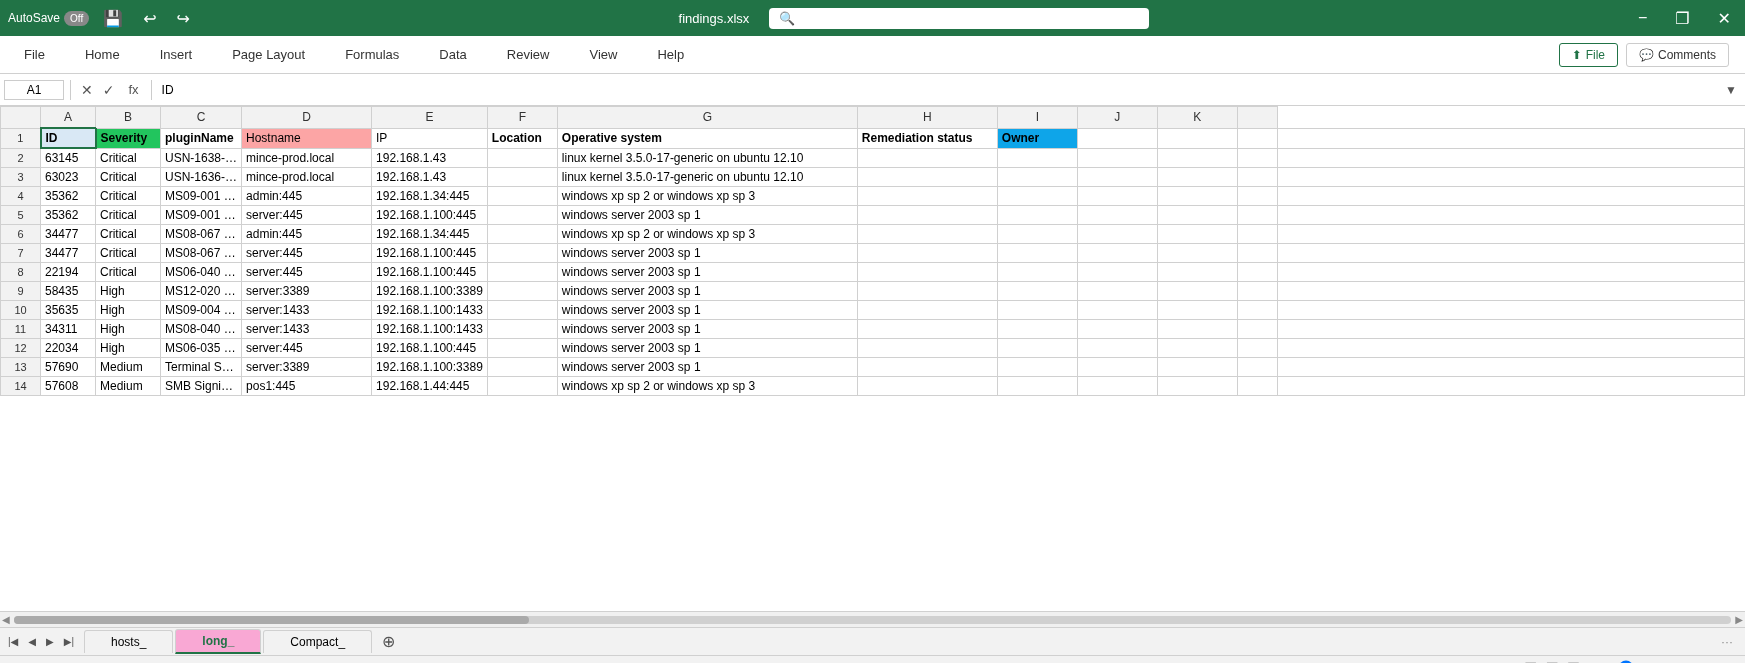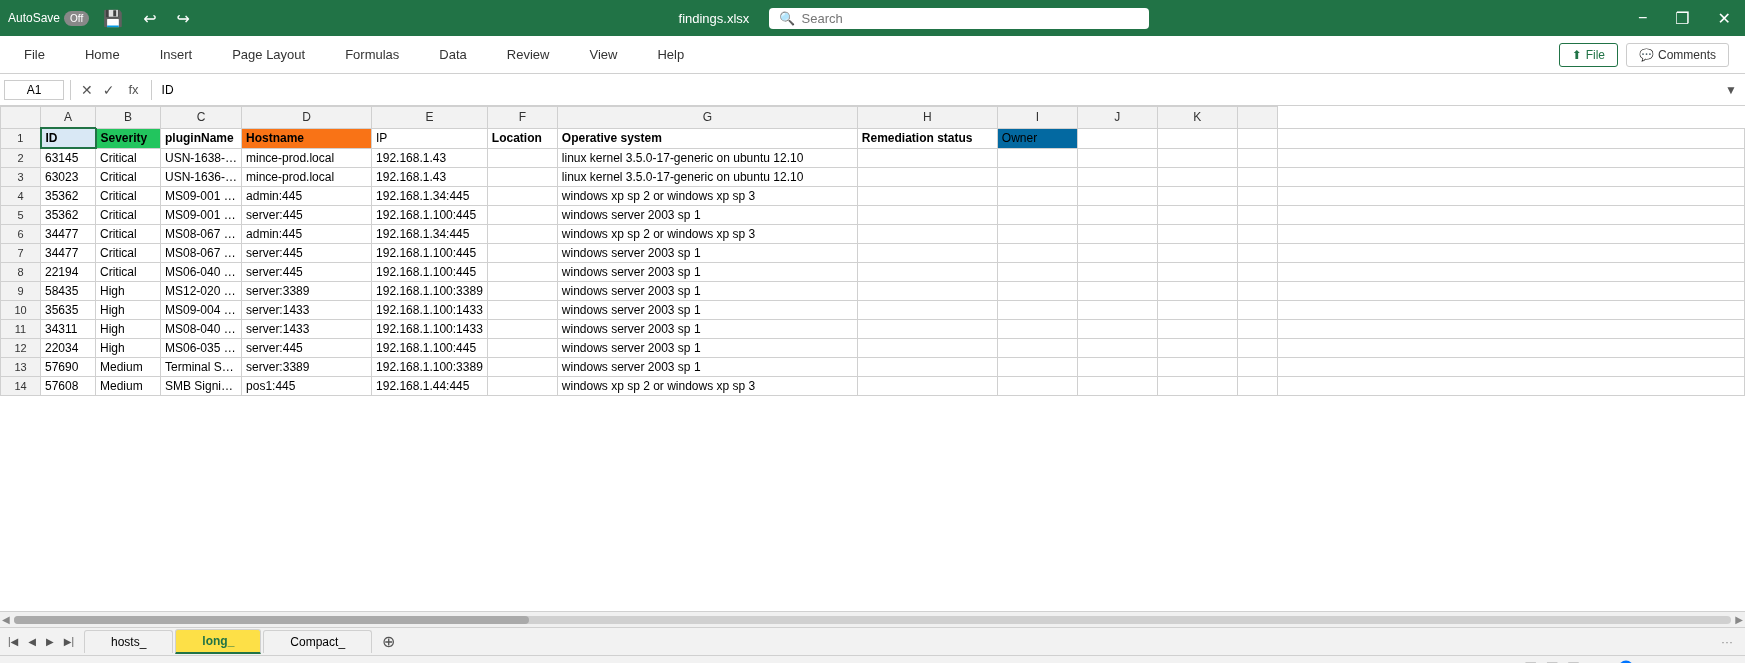--- a/index.html
+++ b/index.html
@@ -88,21 +88,21 @@
 
     
     .sheet-tabs {
       display: flex; align-items: center; background: #f2f2f2; border-top: 1px solid #d0d0d0;
       height: 28px; padding: 0 4px; gap: 2px;
     }
     .sheet-tab {
       padding: 4px 26px; font-size: 12px; border: 1px solid #d0d0d0; border-bottom: none;
       background: #f2f2f2; cursor: pointer; border-radius: 3px 3px 0 0;
     }
-    .sheet-tab.active { background: #fde047; font-weight: bold; color: #217346; border-bottom: 2px solid #217346; }
+    .sheet-tab.active { background: #f9a8d4; font-weight: bold; color: #217346; border-bottom: 2px solid #217346; }
     .sheet-scroll { display: flex; gap: 2px; margin-right: 4px; }
     .sheet-scroll span { font-size: 10px; color: #555; cursor: pointer; padding: 2px 4px; }
     .add-sheet { font-size: 16px; color: #555; cursor: pointer; padding: 0 8px; }
     .sheet-tabs-right { margin-left: auto; display: flex; align-items: center; }
 
     
     .status-bar {
       display: flex; align-items: center; background: #f2f2f2; border-top: 1px solid #d0d0d0;
       height: 24px; padding: 0 8px; font-size: 12px; color: #333;
     }
@@ -123,21 +123,20 @@
       <span class="autosave-toggle">Off</span>
     </div>
     <button class="win-btn">💾</button>
     <button class="win-btn">↩</button>
     <button class="win-btn">↪</button>
   </div>
   <div class="title-bar-center">
     <span class="file-name">findings.xlsx</span>
     <div class="search-box">
       <span>🔍</span>
-      <input type="text" placeholder="Search" style="">
     </div>
   </div>
   <div class="title-bar-right">
     <button class="win-btn">−</button>
     <button class="win-btn">❐</button>
     <button class="win-btn close">✕</button>
   </div>
 </div>
 
 <div class="ribbon">
@@ -194,26 +193,26 @@
           <th class="col-k">K</th>
           <th style="width:40px"></th>
         </tr>
       </thead>
       <tbody id="table-body">
       <tr>
             <td class="row-num">1</td>
             <td class="col-a selected-cell" style="font-weight: bold; background: rgb(255, 255, 255);">ID</td>
             <td class="col-b" style="font-weight: bold; background: #22c55e;">Severity</td>
             <td class="col-c" style="font-weight: bold; background: rgb(255, 255, 255);">pluginName</td>
-            <td class="col-d" style="font-weight: bold; background: #f97316;">Hostname</td>
+            <td class="col-d" style="font-weight: normal; background: #fca5a5;">Hostname</td>
             <td class="col-e" style="font-weight: normal; background: rgb(255, 255, 255);">IP</td>
             <td class="col-f" style="font-weight: bold; background: rgb(255, 255, 255);">Location</td>
             <td class="col-g" style="font-weight: bold; background: rgb(255, 255, 255);">Operative system</td>
             <td class="col-h" style="font-weight: bold; background: rgb(255, 255, 255);">Remediation status</td>
-            <td class="col-i" style="font-weight: normal; background: #0369a1;">Owner</td>
+            <td class="col-i" style="font-weight: bold; background: #0ea5e9;">Owner</td>
             <td class="col-j" style="font-weight: bold; background: rgb(255, 255, 255);"></td>
             <td class="col-k" style="font-weight: bold; background: rgb(255, 255, 255);"></td>
             <td style="font-weight: bold; background: rgb(255, 255, 255);"></td>
             <td></td>
           </tr>
           <tr>
             <td class="row-num">2</td>
             <td class="col-a">63145</td>
             <td class="col-b">Critical</td>
             <td class="col-c">USN-1638-…</td>

